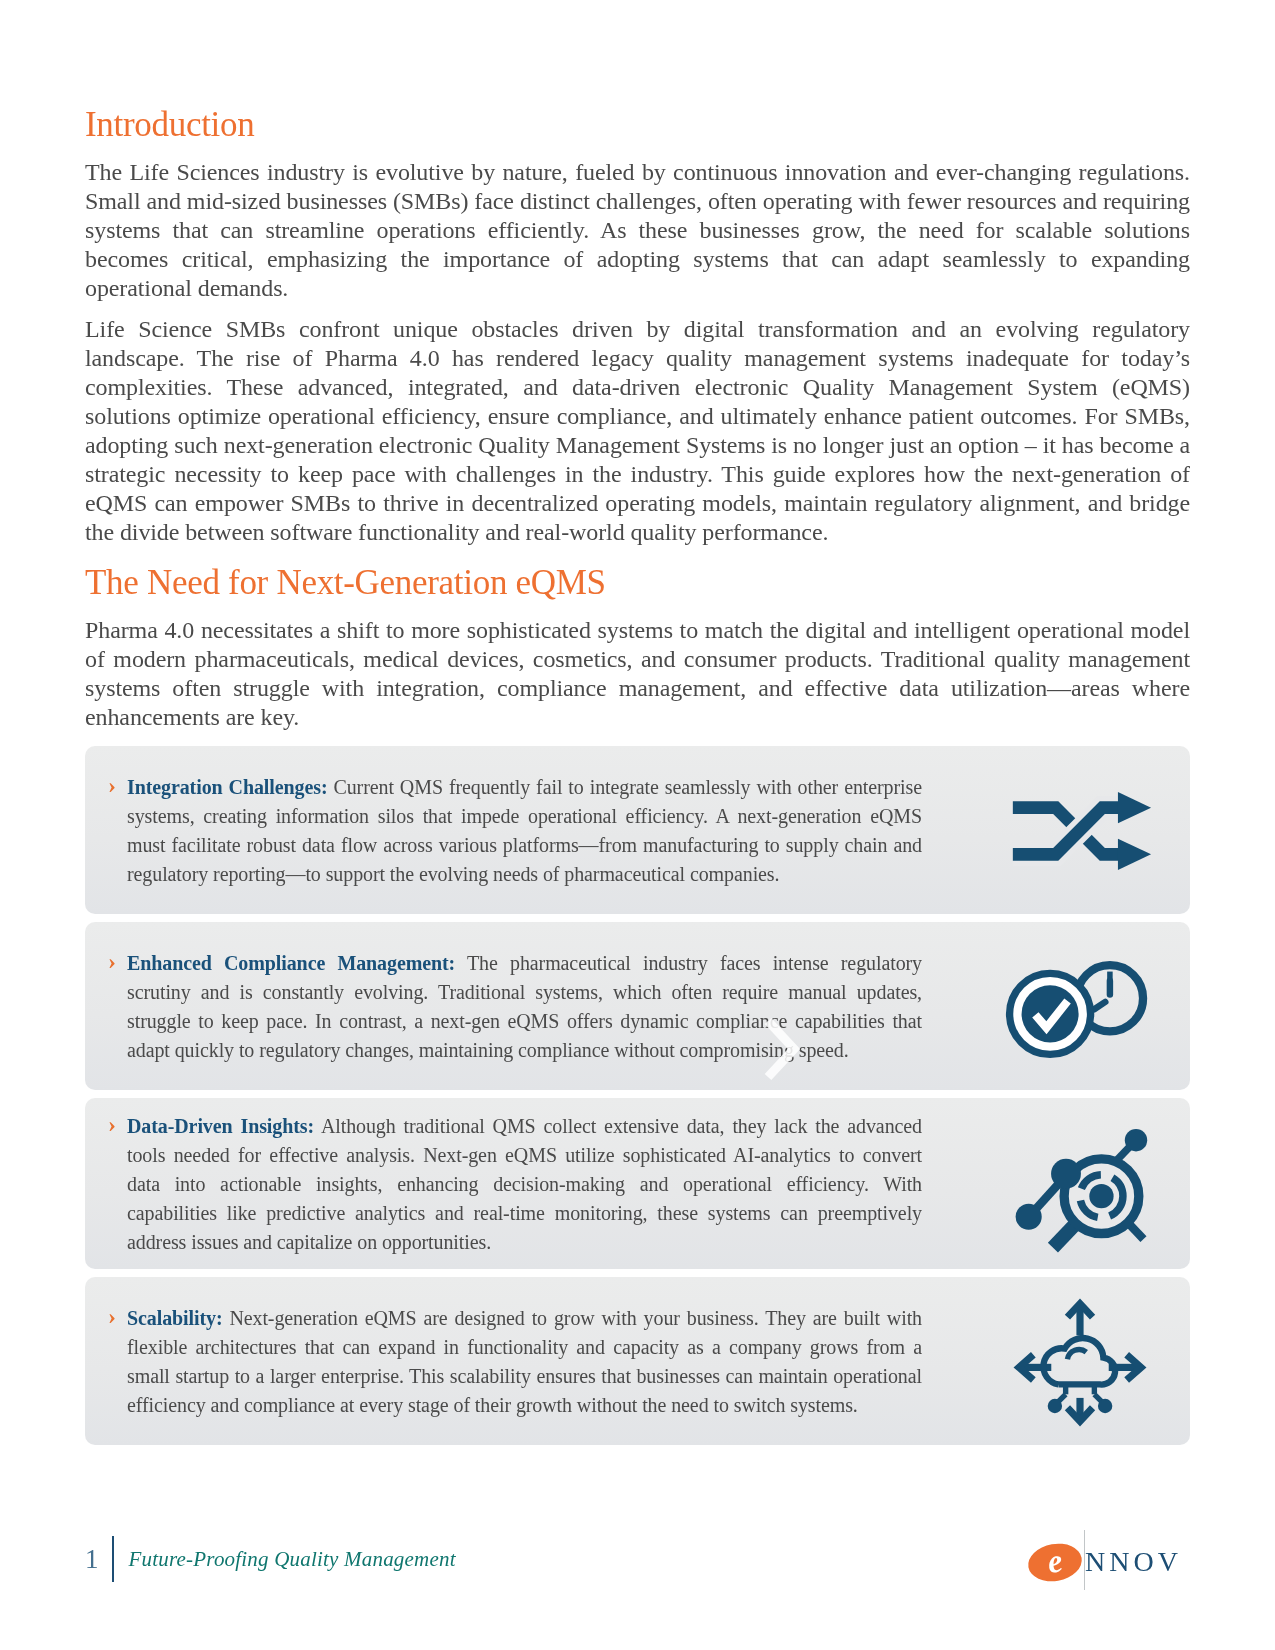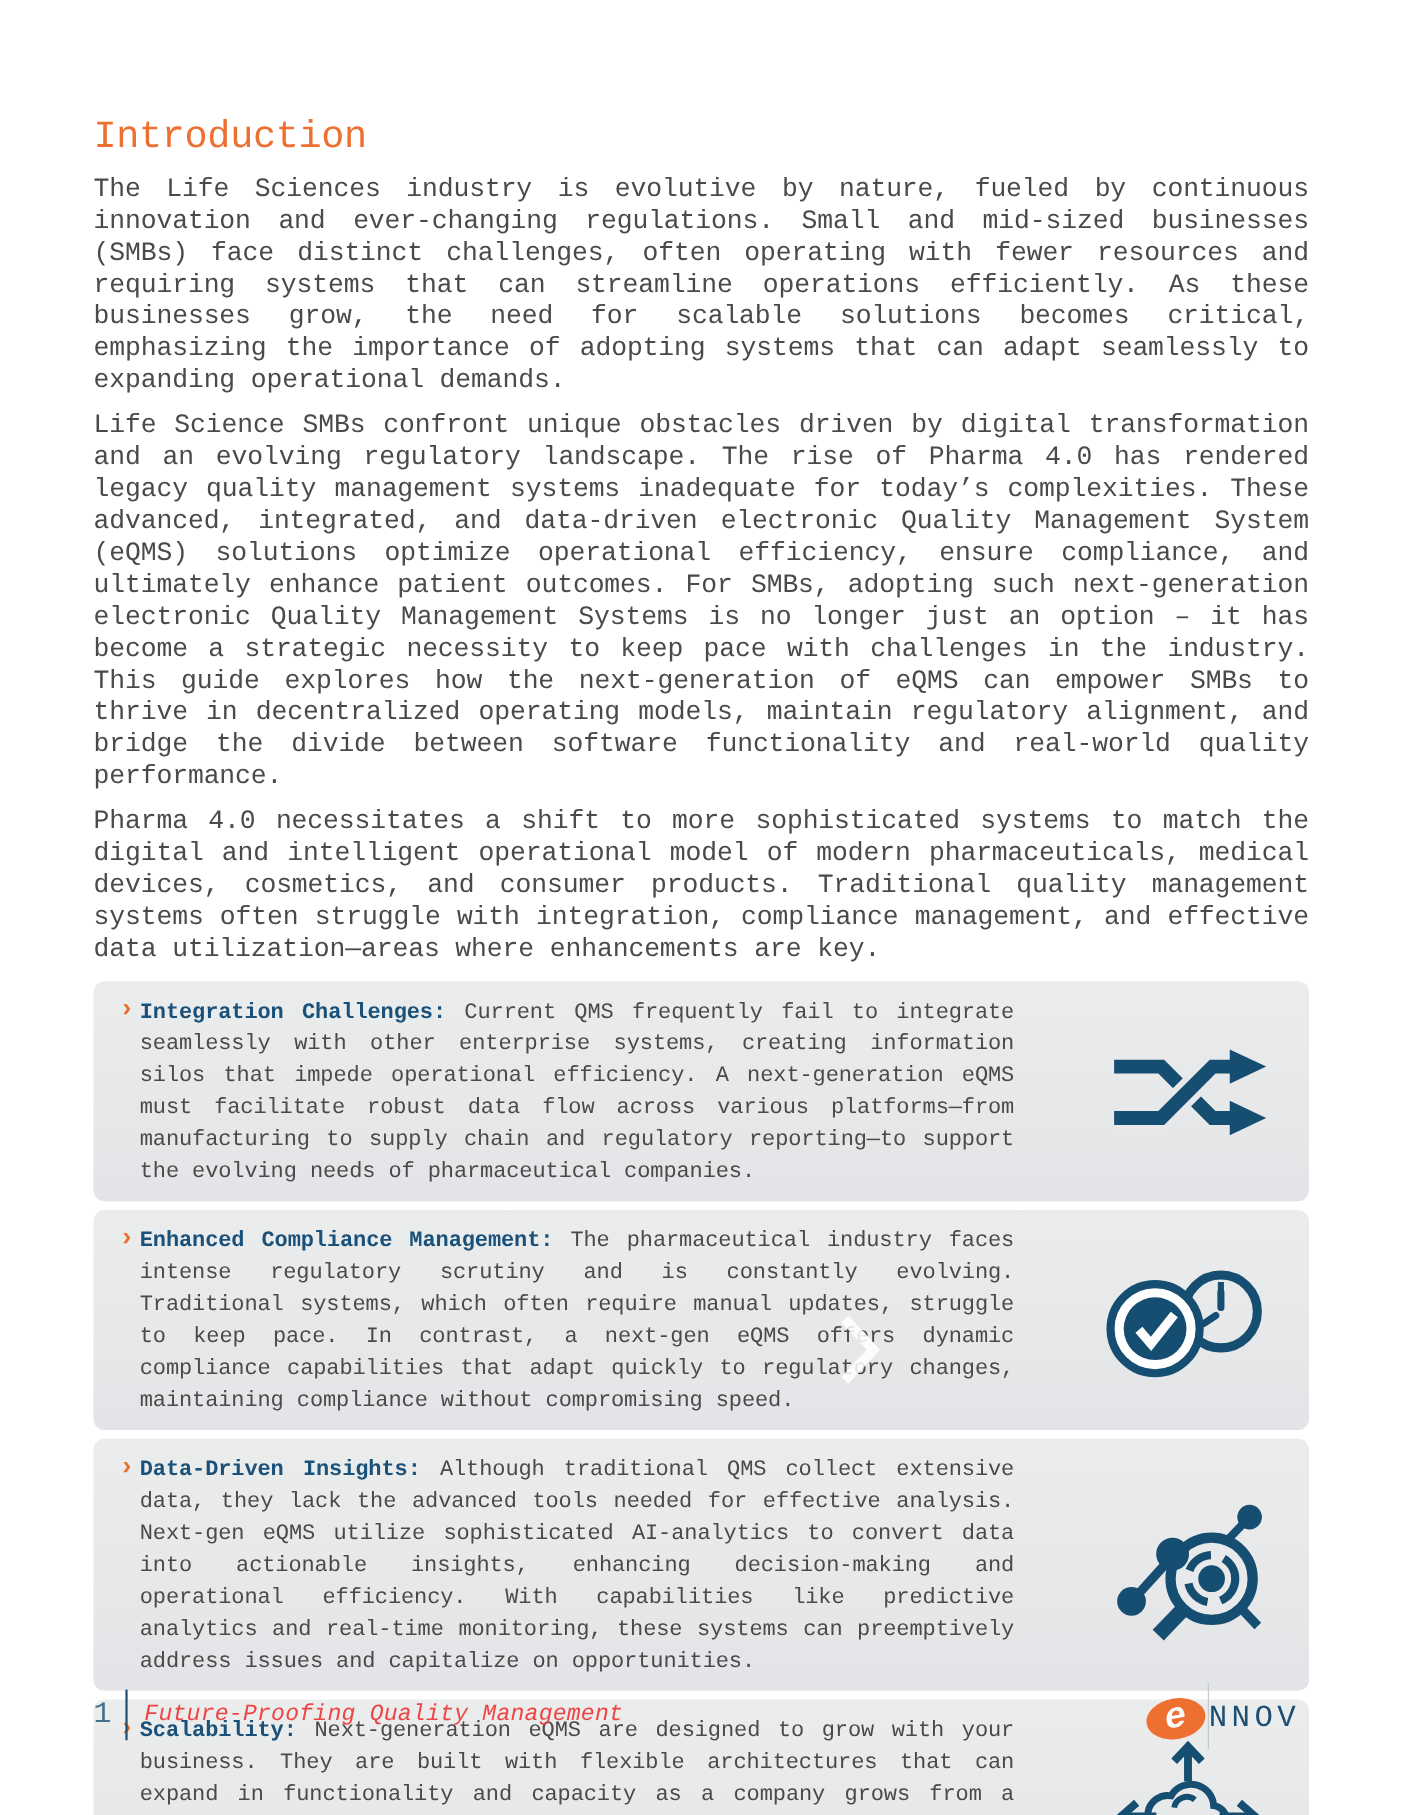--- a/index.html
+++ b/index.html
@@ -1,21 +1,21 @@
 <!DOCTYPE html>
 <html><head>
 <meta charset="utf-8">
 <style>
   * { margin:0; padding:0; box-sizing:border-box; }
   html,body { background:#ffffff; }
   .page {
     position:relative;
     width:1275px; height:1650px;
     background:#ffffff;
-    font-family:Liberation Mono, monospace;
+    font-family:Liberation Serif, serif;
     overflow:hidden;
   }
   .content {
     position:absolute; left:85px; top:0; width:1105px;
     padding-top:104px;
   }
   h1.section-heading {
     font-size:35px; line-height:42px; font-weight:400;
     color:#ee7031; letter-spacing:-0.3px;
   }
@@ -60,21 +60,21 @@
   }
   .footer-left {
     position:absolute; left:0; top:6px;
     display:flex; align-items:center;
   }
   .page-number { font-size:27px; color:#44708f; }
   .footer-divider {
     width:2px; height:46px; background:#1d4e74; margin:0 15px 0 13px;
   }
   .footer-title {
-    font-size:21px; font-style:italic; color:#ef4444; letter-spacing:0.2px;
+    font-size:21px; font-style:italic; color:#0f766e; letter-spacing:0.2px;
   }
   .logo {
     position:absolute; right:8px; top:8px; height:48px;
     display:flex; align-items:center;
   }
   .logo-line {
     position:absolute; left:56px; top:-8px; height:60px; width:1px;
     background:#c2c6c8;
   }
   .logo-e {
@@ -91,20 +91,21 @@
 </head>
 <body>
 
 <div class="page">
   <div class="content">
 
     <h1 class="section-heading">Introduction</h1>
     <p class="body-par">The Life Sciences industry is evolutive by nature, fueled by continuous innovation and ever-changing regulations. Small and mid-sized businesses (SMBs) face distinct challenges, often operating with fewer resources and requiring systems that can streamline operations efficiently. As these businesses grow, the need for scalable solutions becomes critical, emphasizing the importance of adopting systems that can adapt seamlessly to expanding operational demands.</p>
     <p class="body-par par2">Life Science SMBs confront unique obstacles driven by digital transformation and an evolving regulatory landscape. The rise of Pharma 4.0 has rendered legacy quality management systems inadequate for today’s complexities. These advanced, integrated, and data-driven electronic Quality Management System (eQMS) solutions optimize operational efficiency, ensure compliance, and ultimately enhance patient outcomes. For SMBs, adopting such next-generation electronic Quality Management Systems is no longer just an option – it has become a strategic necessity to keep pace with challenges in the industry. This guide explores how the next-generation of eQMS can empower SMBs to thrive in decentralized operating models, maintain regulatory alignment, and bridge the divide between software functionality and real-world quality performance.</p>
 
+    <h1 class="section-heading second">The Need for Next-Generation eQMS</h1>
     <p class="body-par">Pharma 4.0 necessitates a shift to more sophisticated systems to match the digital and intelligent operational model of modern pharmaceuticals, medical devices, cosmetics, and consumer products. Traditional quality management systems often struggle with integration, compliance management, and effective data utilization—areas where enhancements are key.</p>
 
     <div class="callouts">
 
       <div class="callout">
         <p class="callout-text"><span class="chev">›</span><strong>Integration Challenges:</strong> <span>Current QMS frequently fail to integrate seamlessly with other enterprise systems, creating information silos that impede operational efficiency. A next-generation eQMS must facilitate robust data flow across various platforms—from manufacturing to supply chain and regulatory reporting—to support the evolving needs of pharmaceutical companies.</span></p>
         <div class="callout-icon">
           <svg width="146" height="98" viewBox="0 0 150 100">
             <g stroke="#164e72" stroke-width="13" fill="none">
               <path d="M6 26 H50 L98 74 H118"></path>

